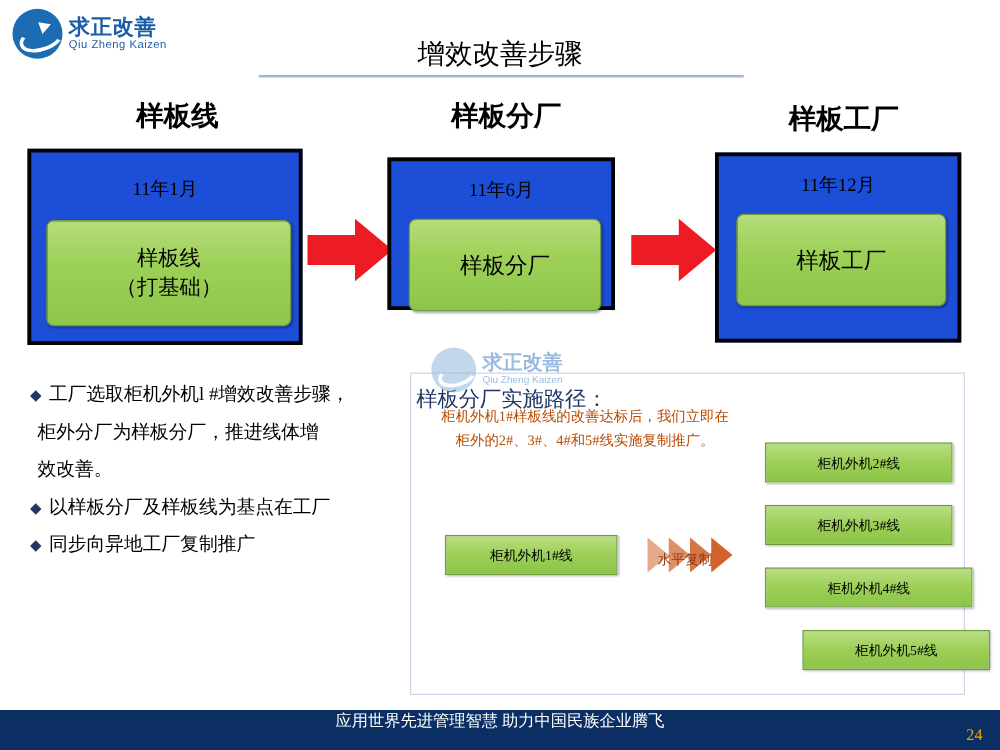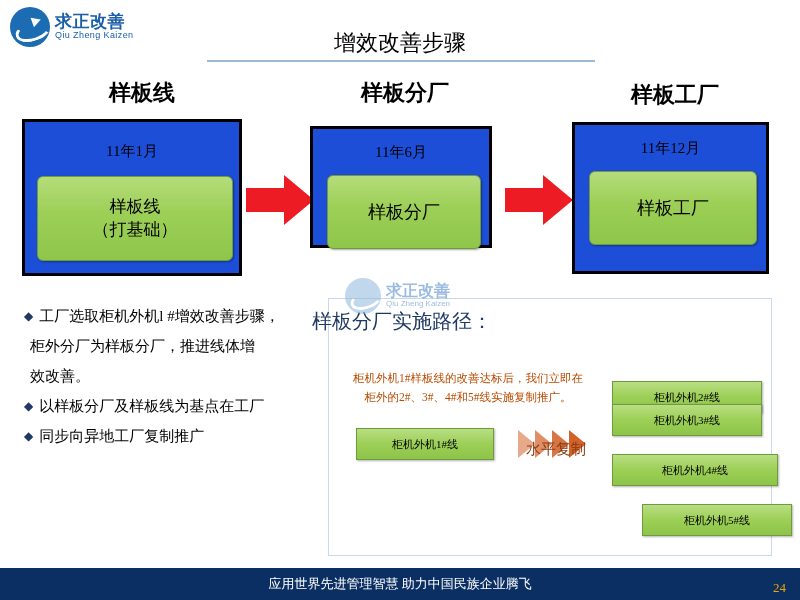--- a/index.html
+++ b/index.html
@@ -246,23 +246,23 @@
     border-right-color: transparent;
     transform: rotate(-18deg);
   }
   .wm-text { margin-left: 5px; line-height: 1.05; }
   .wm-cn { font-size: 16px; font-weight: bold; color: #4a86c8; }
   .wm-en { font-size: 8px; color: #4a86c8; }
 
   
   .sub-title {
     position: absolute;
-    left: 312px;
+    left: 333px;
     top: 308px;
-    font-size: 20px;
+    font-size: 17px;
     color: #1f3864;
     font-family: Liberation Serif, serif;
   }
   .sub-panel {
     position: absolute;
     left: 328px;
     top: 298px;
     width: 444px;
     height: 258px;
     border: 1px solid #c9d9ea;
@@ -272,38 +272,37 @@
   .sub-note {
     position: absolute;
     left: 352px;
     top: 325px;
     width: 232px;
     font-size: 11.5px;
     line-height: 1.65;
     color: #b94a00;
     text-align: center;
     font-family: "Liberation Serif", serif;
-    margin-top: 44px;
   }
 
   .green-chip {
     position: absolute;
     border: 1px solid #6f9b3e;
     background: linear-gradient(to bottom, #b9de83 0%, #9ccf56 50%, #8dc449 100%);
     box-shadow: 1px 1px 2px rgba(0,0,0,0.3);
     box-sizing: border-box;
     display: flex;
     align-items: center;
     justify-content: center;
     font-size: 11px;
     color: #000000;
     font-family: "Liberation Serif", serif;
   }
   .chip-src  { left: 356px; top: 428px; width: 138px; height: 32px; }
-  .chip-d1 { left: 612px; top: 354px; width: 150px; height: 32px; margin-top: 27px; }
+  .chip-d1 { left: 612px; top: 354px; width: 150px; height: 32px; }
   .chip-d2 { left: 612px; top: 404px; width: 150px; height: 32px; }
   .chip-d3 { left: 612px; top: 454px; width: 166px; height: 32px; }
   .chip-d4 { left: 612px; top: 504px; width: 150px; height: 32px; margin-left: 30px; }
 
   .chevrons {
     position: absolute;
     left: 518px;
     top: 424px;
     width: 84px;
     height: 40px;
@@ -318,37 +317,36 @@
     border-left: 17px solid #d2622a;
   }
   .chev.c1 { left: 0px;  opacity: 0.55; }
   .chev.c2 { left: 17px; opacity: 0.72; }
   .chev.c3 { left: 34px; opacity: 0.88; }
   .chev.c4 { left: 51px; opacity: 1; }
   .chev-label {
     position: absolute;
     left: 8px;
     top: 16px;
-    font-size: 15px;
+    font-size: 11px;
     color: #8c3a10;
     font-family: "Liberation Serif", serif;
     white-space: nowrap;
   }
 
   
   .footer {
     position: absolute;
     left: 0;
     bottom: 0;
     width: 800px;
     height: 32px;
     background: #0b2f63;
     color: #ffffff;
     display: flex;
-    align-items: center;
     justify-content: center;
     font-size: 13px;
     font-family: "Liberation Serif", serif;
     margin-top: 30px;
   }
   .page-num {
     position: absolute;
     right: 14px;
     bottom: 4px;
     color: #f0a500;

